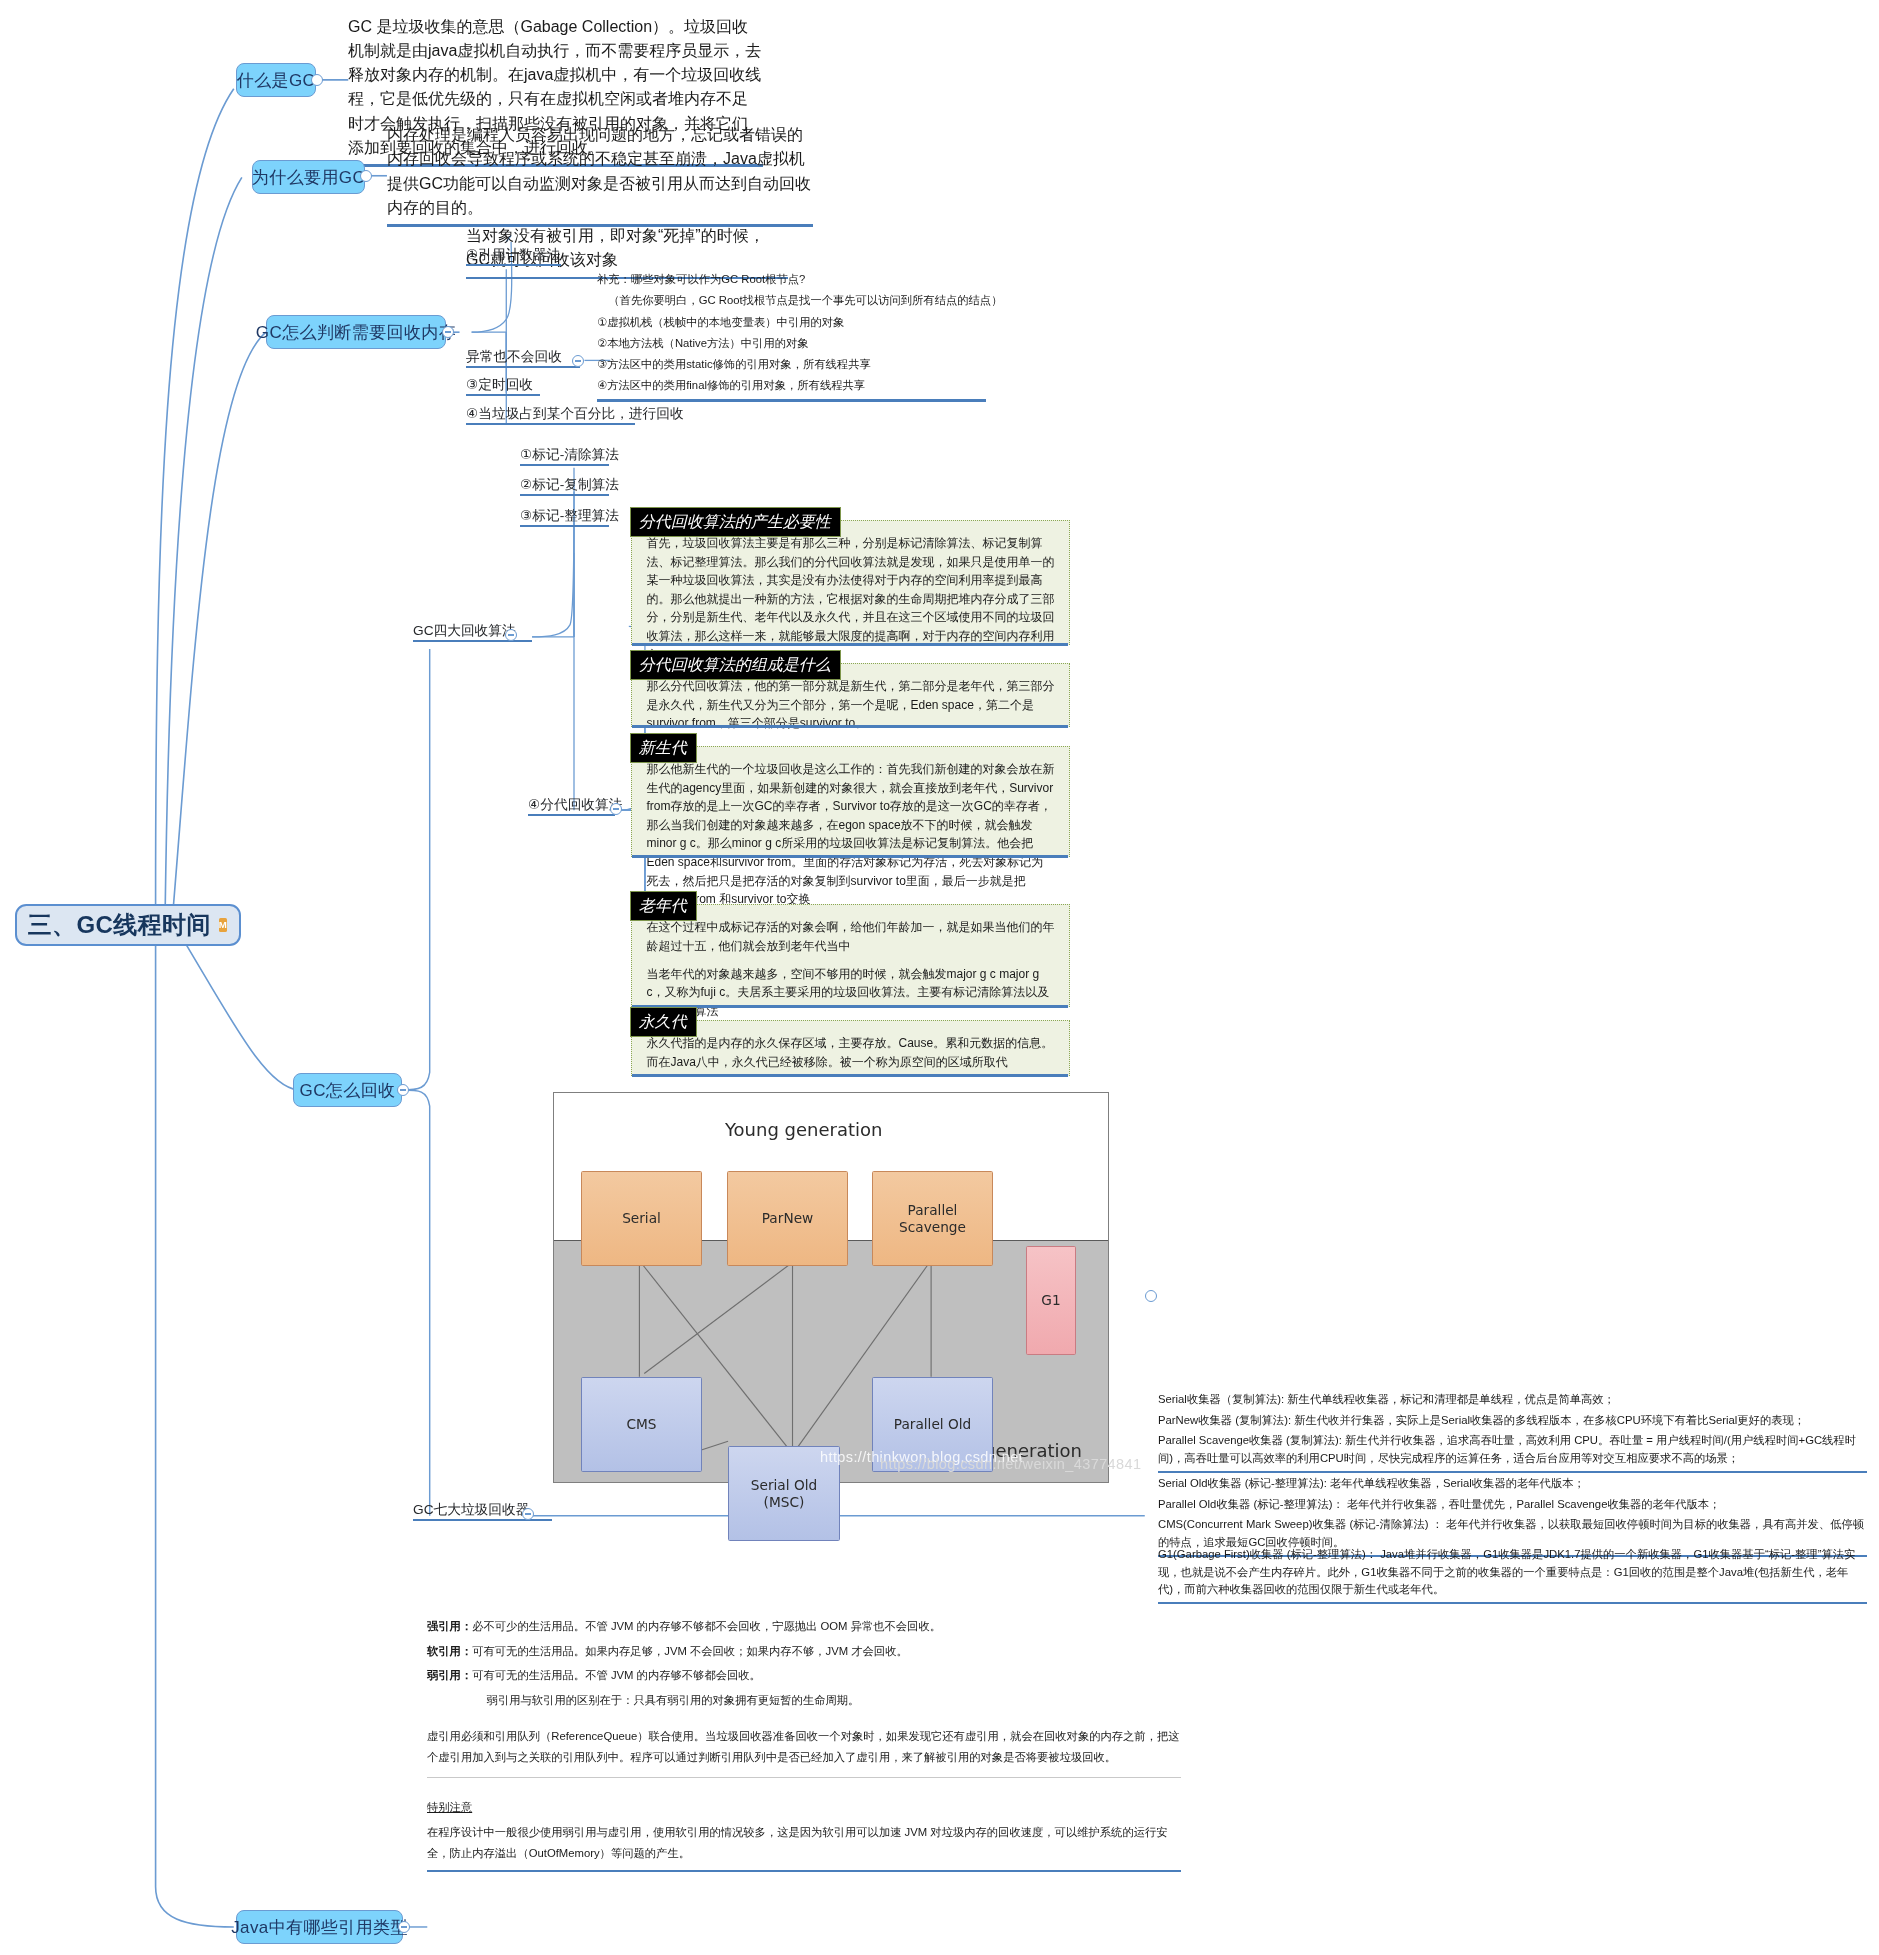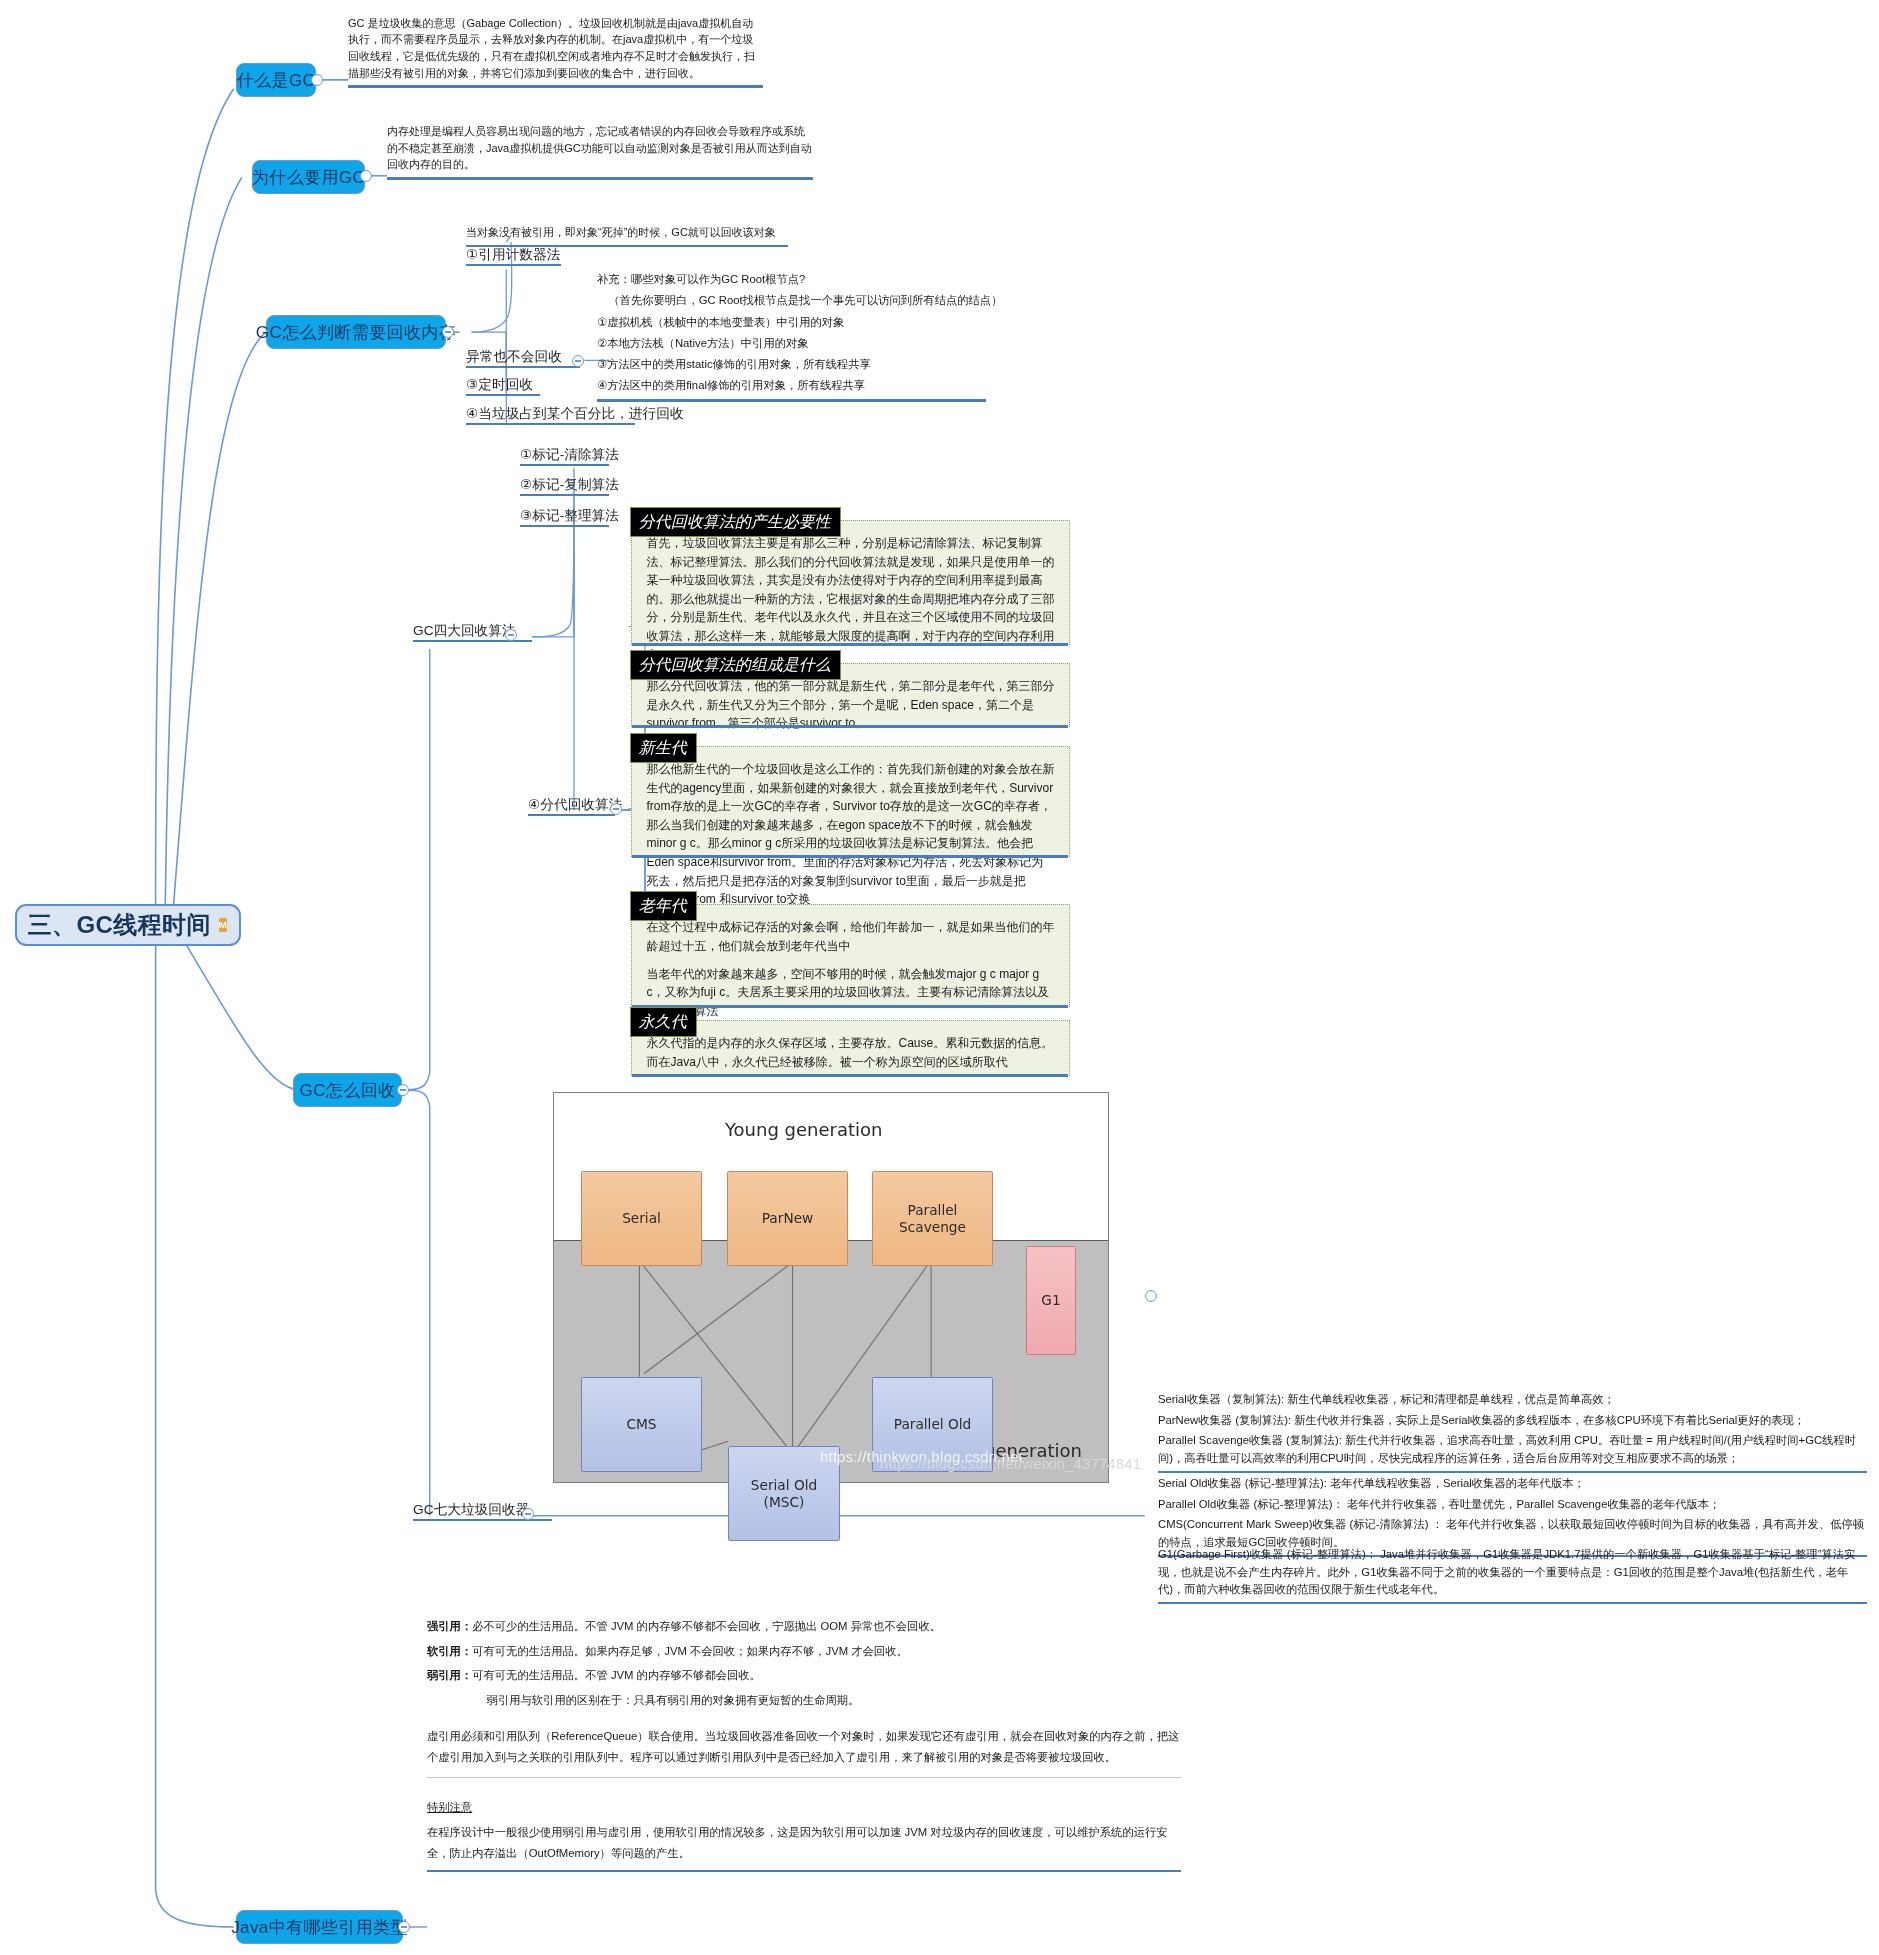--- a/index.html
+++ b/index.html
@@ -14,21 +14,21 @@
     color: #1a1a1a;
     overflow: hidden;
   }
   #canvas { position: absolute; inset: 0; }
 
   svg.links { position: absolute; left: 0; top: 0; width: 1880px; height: 1956px; pointer-events: none; }
 
   
   .chip {
     position: absolute;
-    background: #0ea5e9;
+    background: #7dd3fc;
     border: 1.6px solid #6b9bd2;
     border-radius: 8px;
     color: #1f3864;
     display: flex;
     align-items: center;
     justify-content: center;
     padding: 4.8px 11.3px;
     box-sizing: border-box;
     white-space: nowrap;
     letter-spacing: 0.4px;
@@ -87,21 +87,21 @@
     position: absolute;
     left: 2px; top: 4.4px;
     width: 5.6px; height: 1.2px;
     background: #6b9bd2;
   }
   .toggle.dot::before { display:none; }
 
   
   .rich {
     position: absolute;
-    font-size: 11px;
+    font-size: 16px;
     line-height: 1.52;
     color: #1a1a1a;
     box-sizing: border-box;
   }
   .rich .underline {
     position: absolute;
     left: 0; bottom: -3.2px;
     height: 2.4px;
     background: #4a7ebb;
   }

